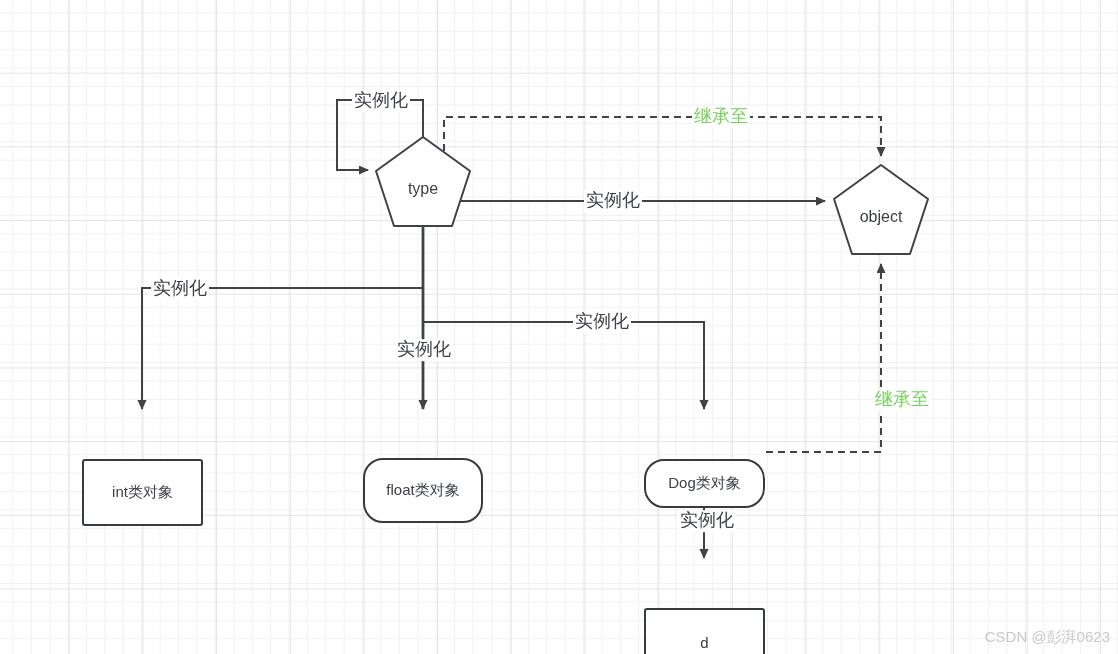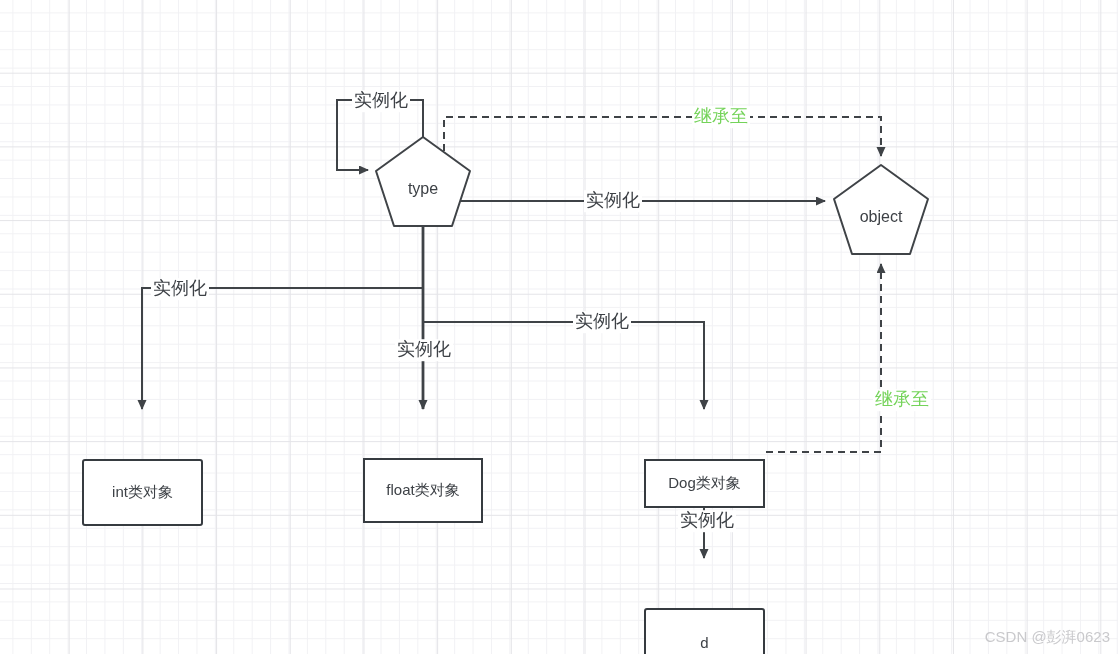--- a/index.html
+++ b/index.html
@@ -43,21 +43,21 @@
     background: #ffffff;
     border: 2px solid #363b40;
     display: flex;
     align-items: center;
     justify-content: center;
     font-size: 15px;
     color: #3d4146;
     margin-top: 40px;
   }
   .node-box.sharp { border-radius: 3px; }
-  .node-box.round { border-radius: 0; }
+  .node-box.round { border-radius: 20px; }
   .node-label {
     position: absolute;
     font-size: 16px;
     color: #3d4146;
     transform: translate(-50%, -50%);
     white-space: nowrap;
   }
   .edge-label {
     position: absolute;
     transform: translate(-50%, -50%);

